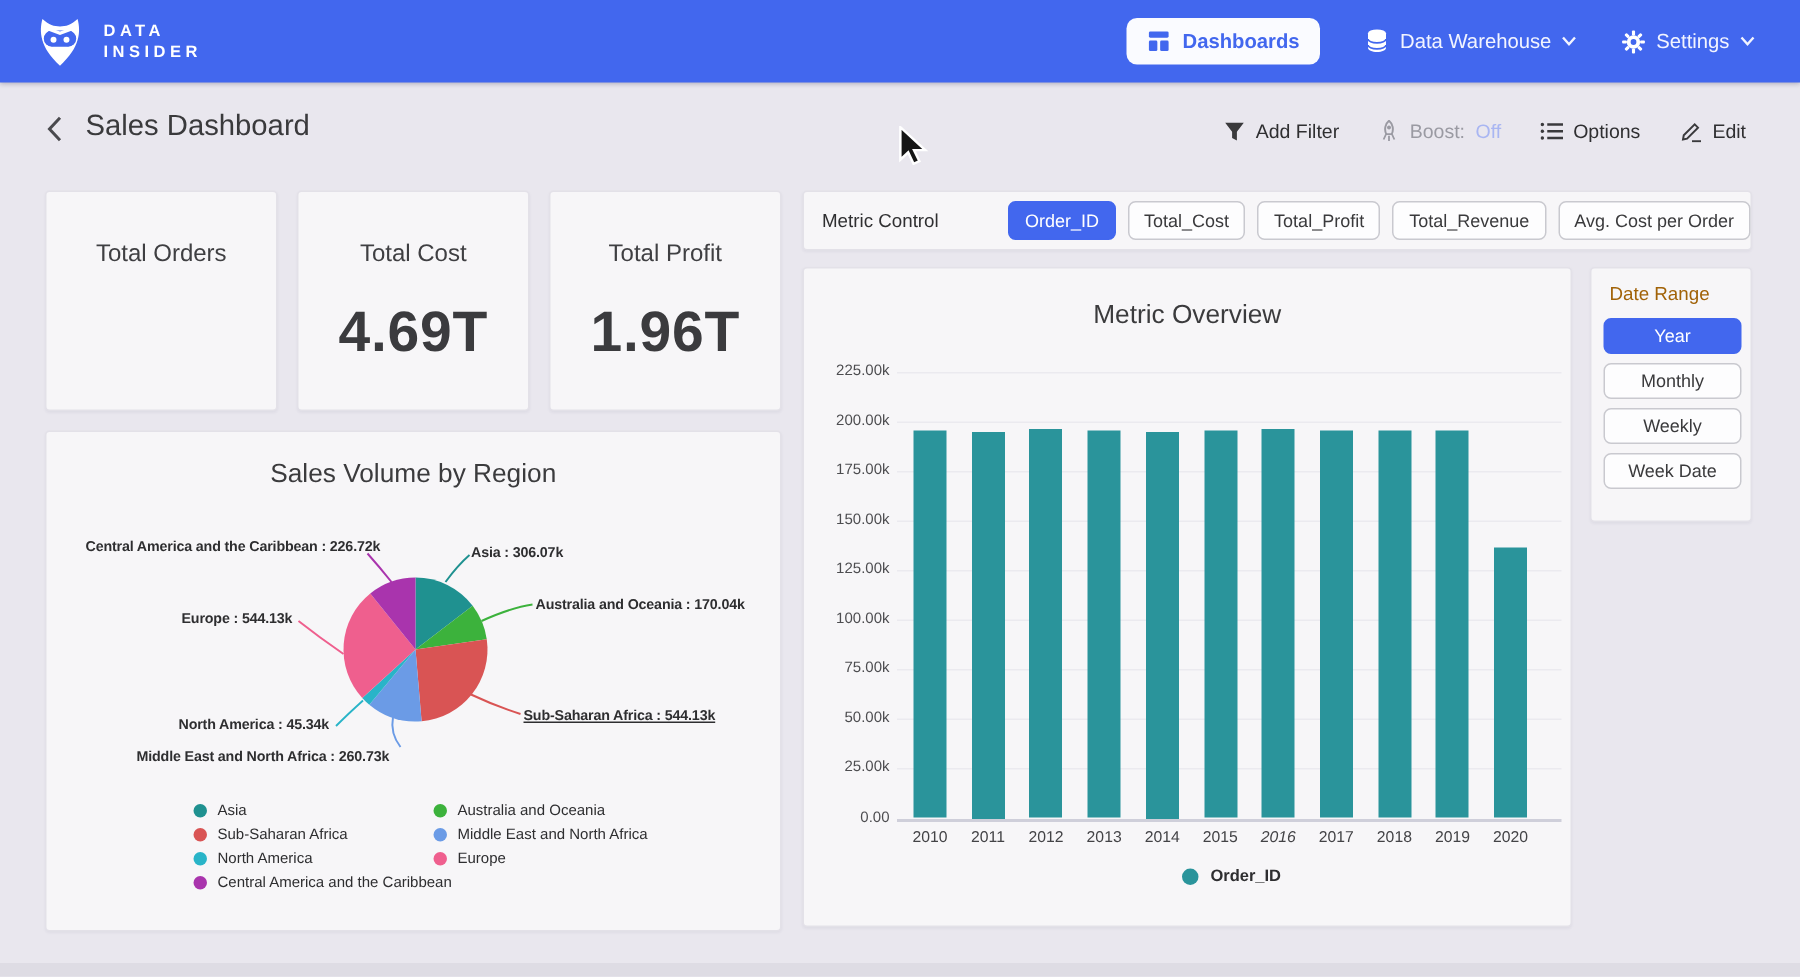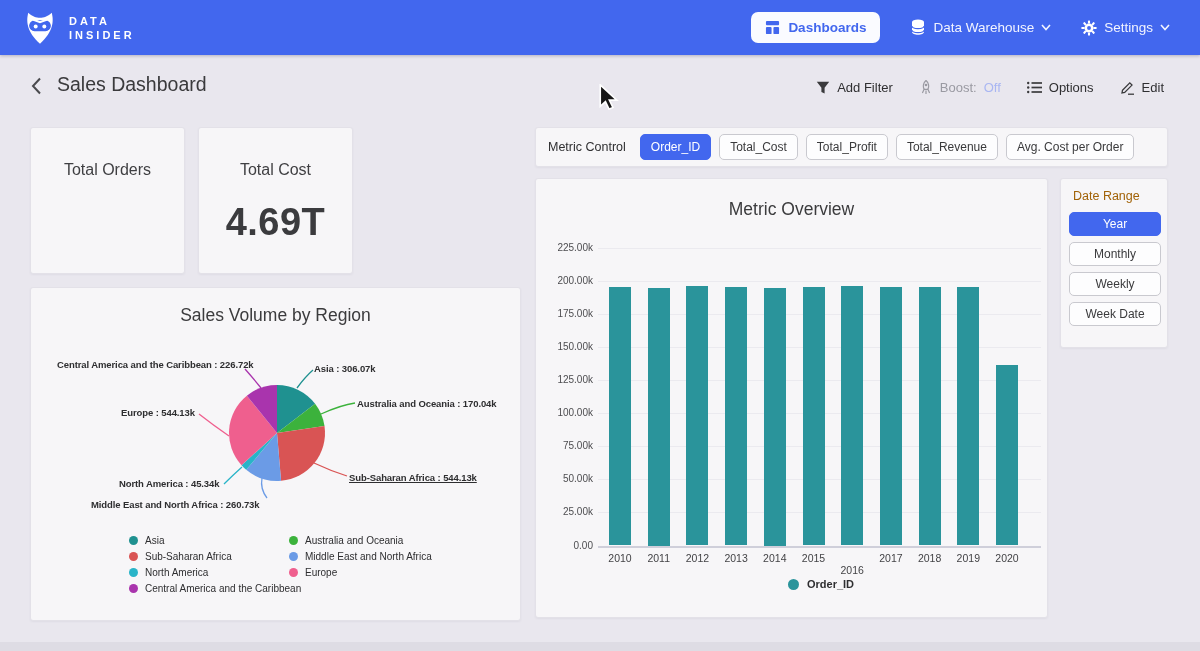--- a/index.html
+++ b/index.html
@@ -42,21 +42,21 @@
   .pie-card { left:30px; top:287px; width:491px; height:334px; }
   .pie-card .card-title { margin-top:17px; }
   #pie-svg { position:absolute; left:0; top:0; pointer-events:none; }
   #pie-svg path.slice { pointer-events:auto; cursor:pointer; }
   .pie-label { position:absolute; font-size:9.5px; font-weight:bold; color:#2e2e30; letter-spacing:-0.1px; white-space:nowrap; }
   .pie-legend-col { position:absolute; display:flex; flex-direction:column; gap:5px; }
   .legend-item { display:flex; align-items:center; gap:7px; font-size:10px; font-weight:normal; color:#2e2e30; white-space:nowrap; cursor:pointer; }
   .legend-dot { width:9px; height:9px; border-radius:50%; flex:0 0 9px; }
 
   
-  .metric-strip { left:535px; top:127px; width:633px; height:40px; display:flex; align-items:center; gap:14px; padding-left:12px; }
+  .metric-strip { left:535px; top:127px; width:633px; height:40px; display:flex; align-items:center; gap:14px; padding-left:12px;justify-content:space-between; }
   .metric-strip-label { font-size:12.5px; color:#2f2f31; }
   #metric-buttons { display:flex; align-items:center; gap:8px; }
   .opt-btn { font-family:"Liberation Sans", sans-serif; font-size:12px; color:#3a3a3c; background:#fdfdfe;
              border:1px solid #c9c9cf; border-radius:5px; height:26px; padding:0 10px; cursor:pointer; }
   .opt-btn.selected { background:#4267ee; border-color:#4267ee; color:#fff; }
 
   
   .bar-card { left:535px; top:178px; width:513px; height:440px; }
   .bar-card .card-title { margin-top:20px; }
   .gridline { position:absolute; left:62px; width:443px; height:1px; background:#ebeaef; }
@@ -193,20 +193,24 @@
       </div>
     </div>
   </div>
 
   <section class="card kpi abs" style="left:30px;">
     <div class="kpi-label">Total Orders</div>
   </section>
   <section class="card kpi abs" style="left:198px;">
     <div class="kpi-label">Total Cost</div>
     <div class="kpi-value">4.69T</div>
+  </section>
+  <section class="card kpi abs" style="left:366px;">
+    <div class="kpi-label">Total Profit</div>
+    <div class="kpi-value">1.96T</div>
   </section>
 
   <section class="card pie-card">
     <h2 class="card-title">Sales Volume by Region</h2>
     <svg id="pie-svg" width="491" height="332" viewBox="0 0 491 332">
       <g id="leader-lines" fill="none" stroke-width="1.3">
         <path class="leader" d="M266,100 Q274,89 282,82" stroke="#1f9190"></path>
         <path class="leader" d="M290,126 Q310,117 324,115" stroke="#3cb23c"></path>
         <path class="leader" d="M283,175 Q300,183 316,188" stroke="#d95454"></path>
         <path class="leader" d="M231,190 Q229,201 236,210" stroke="#6b9be6"></path>
@@ -305,21 +309,21 @@
         <div class="xtick" style="left: 101.7px; top: 373px;">2011</div>
         <div class="bar" style="left: 150.4px; top: 107.3px; height: 259.2px; background: rgb(42, 148, 155);"></div>
         <div class="xtick" style="left: 140.4px; top: 373px;">2012</div>
         <div class="bar" style="left: 189.1px; top: 108.4px; height: 258.1px; background: rgb(42, 148, 155);"></div>
         <div class="xtick" style="left: 179.1px; top: 373px;">2013</div>
         <div class="bar" style="left: 227.8px; top: 108.5px; height: 258px; background: rgb(42, 148, 155);"></div>
         <div class="xtick" style="left: 217.8px; top: 373px;">2014</div>
         <div class="bar" style="left: 266.5px; top: 108.4px; height: 258.1px; background: rgb(42, 148, 155);"></div>
         <div class="xtick" style="left: 256.5px; top: 373px;">2015</div>
         <div class="bar" style="left: 305.2px; top: 107.2px; height: 259.3px; background: rgb(42, 148, 155);"></div>
-        <div class="xtick" style="left: 295.2px; top: 385px;">2016</div>
+        <div class="xtick" style="left: 295.2px; top: 373px; font-style: italic;">2016</div>
         <div class="bar" style="left: 343.9px; top: 108.3px; height: 258.2px; background: rgb(42, 148, 155);"></div>
         <div class="xtick" style="left: 333.9px; top: 373px;">2017</div>
         <div class="bar" style="left: 382.6px; top: 108.4px; height: 258.1px; background: rgb(42, 148, 155);"></div>
         <div class="xtick" style="left: 372.6px; top: 373px;">2018</div>
         <div class="bar" style="left: 421.3px; top: 108.3px; height: 258.2px; background: rgb(42, 148, 155);"></div>
         <div class="xtick" style="left: 411.3px; top: 373px;">2019</div>
         <div class="bar" style="left: 460px; top: 185.9px; height: 180.6px; background: rgb(42, 148, 155);"></div>
         <div class="xtick" style="left: 450px; top: 373px;">2020</div>
       </div>
     <div class="bar-legend">

